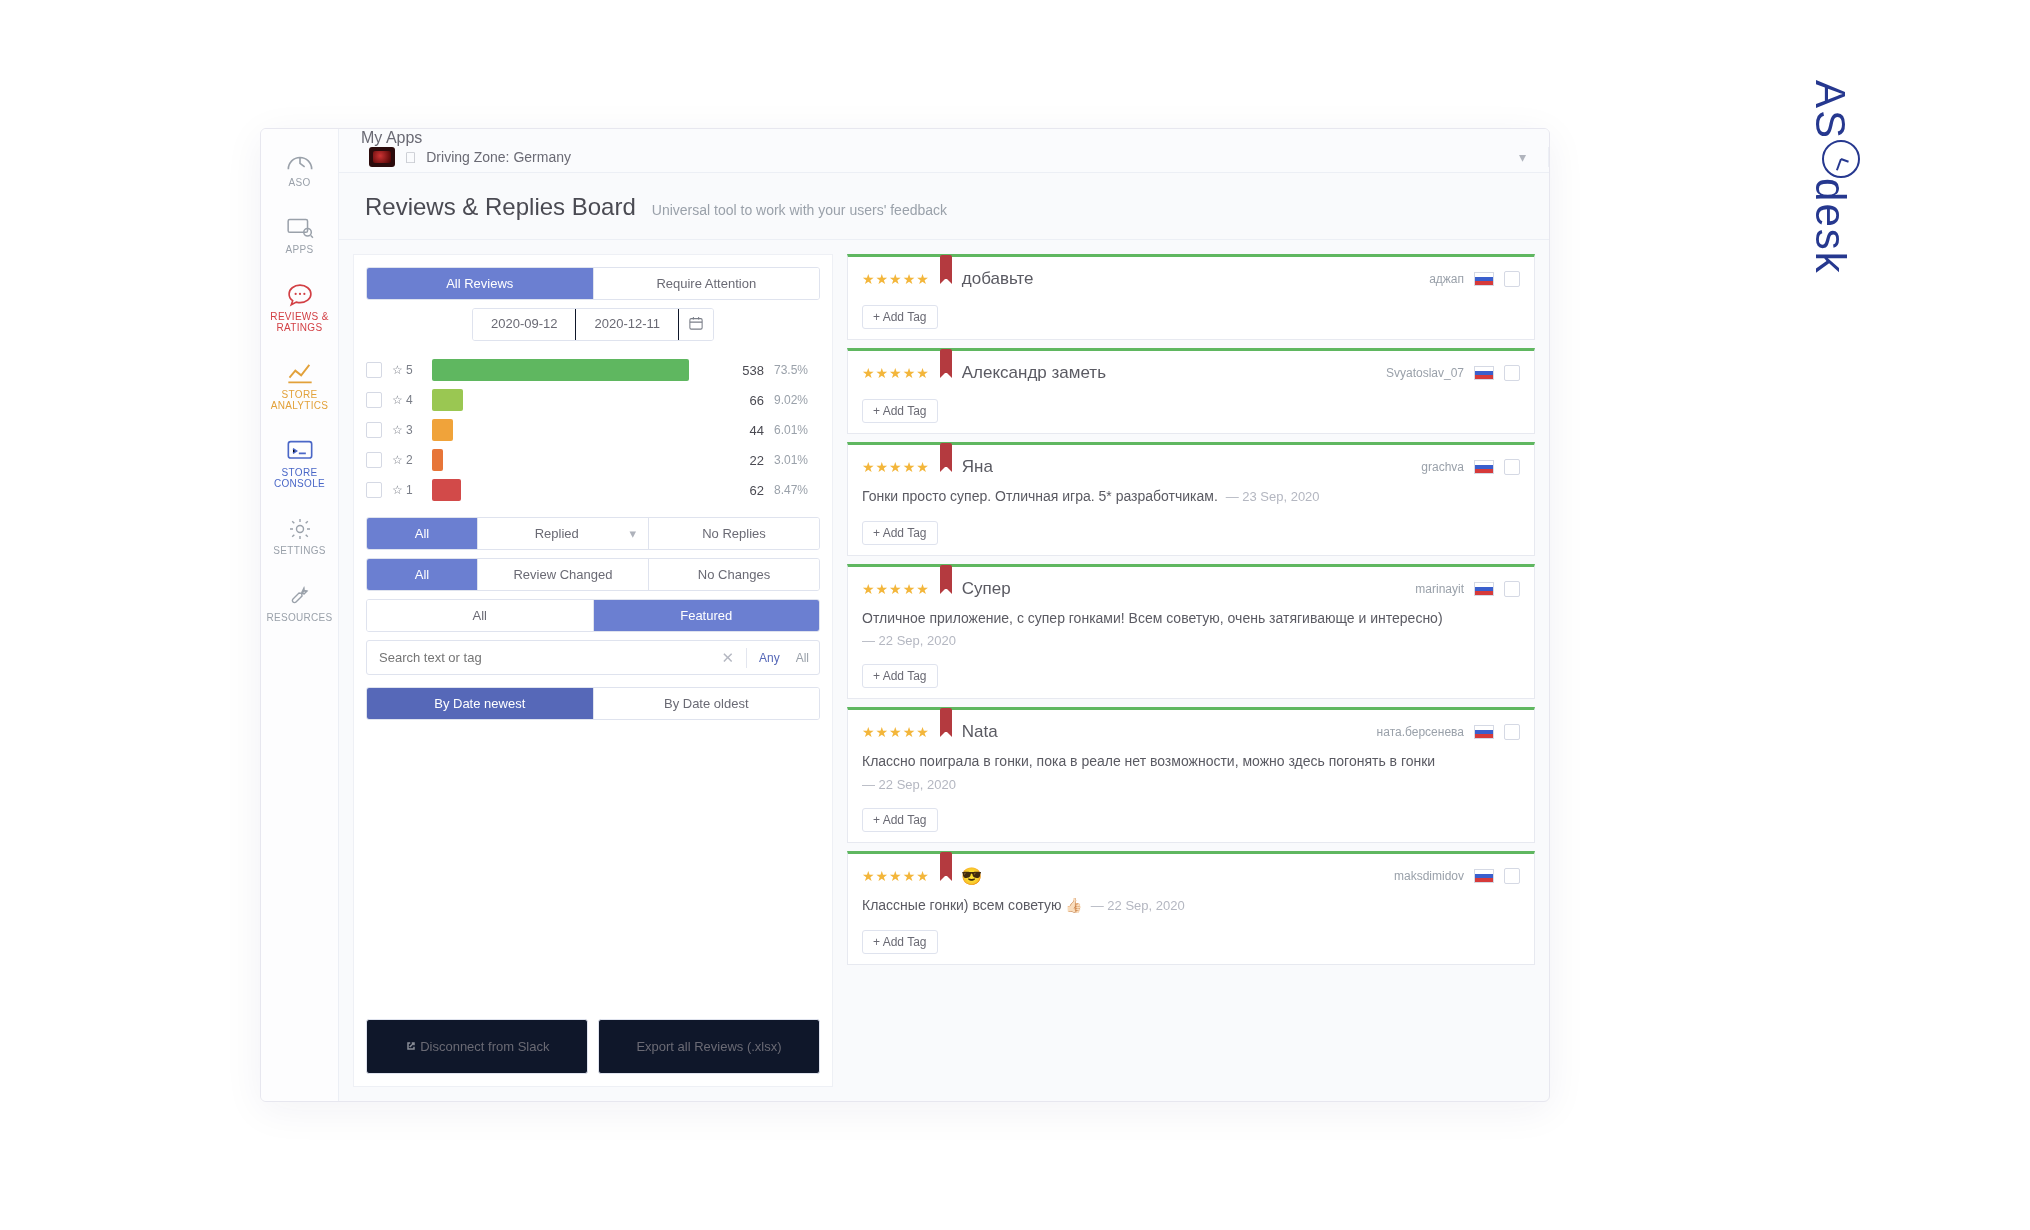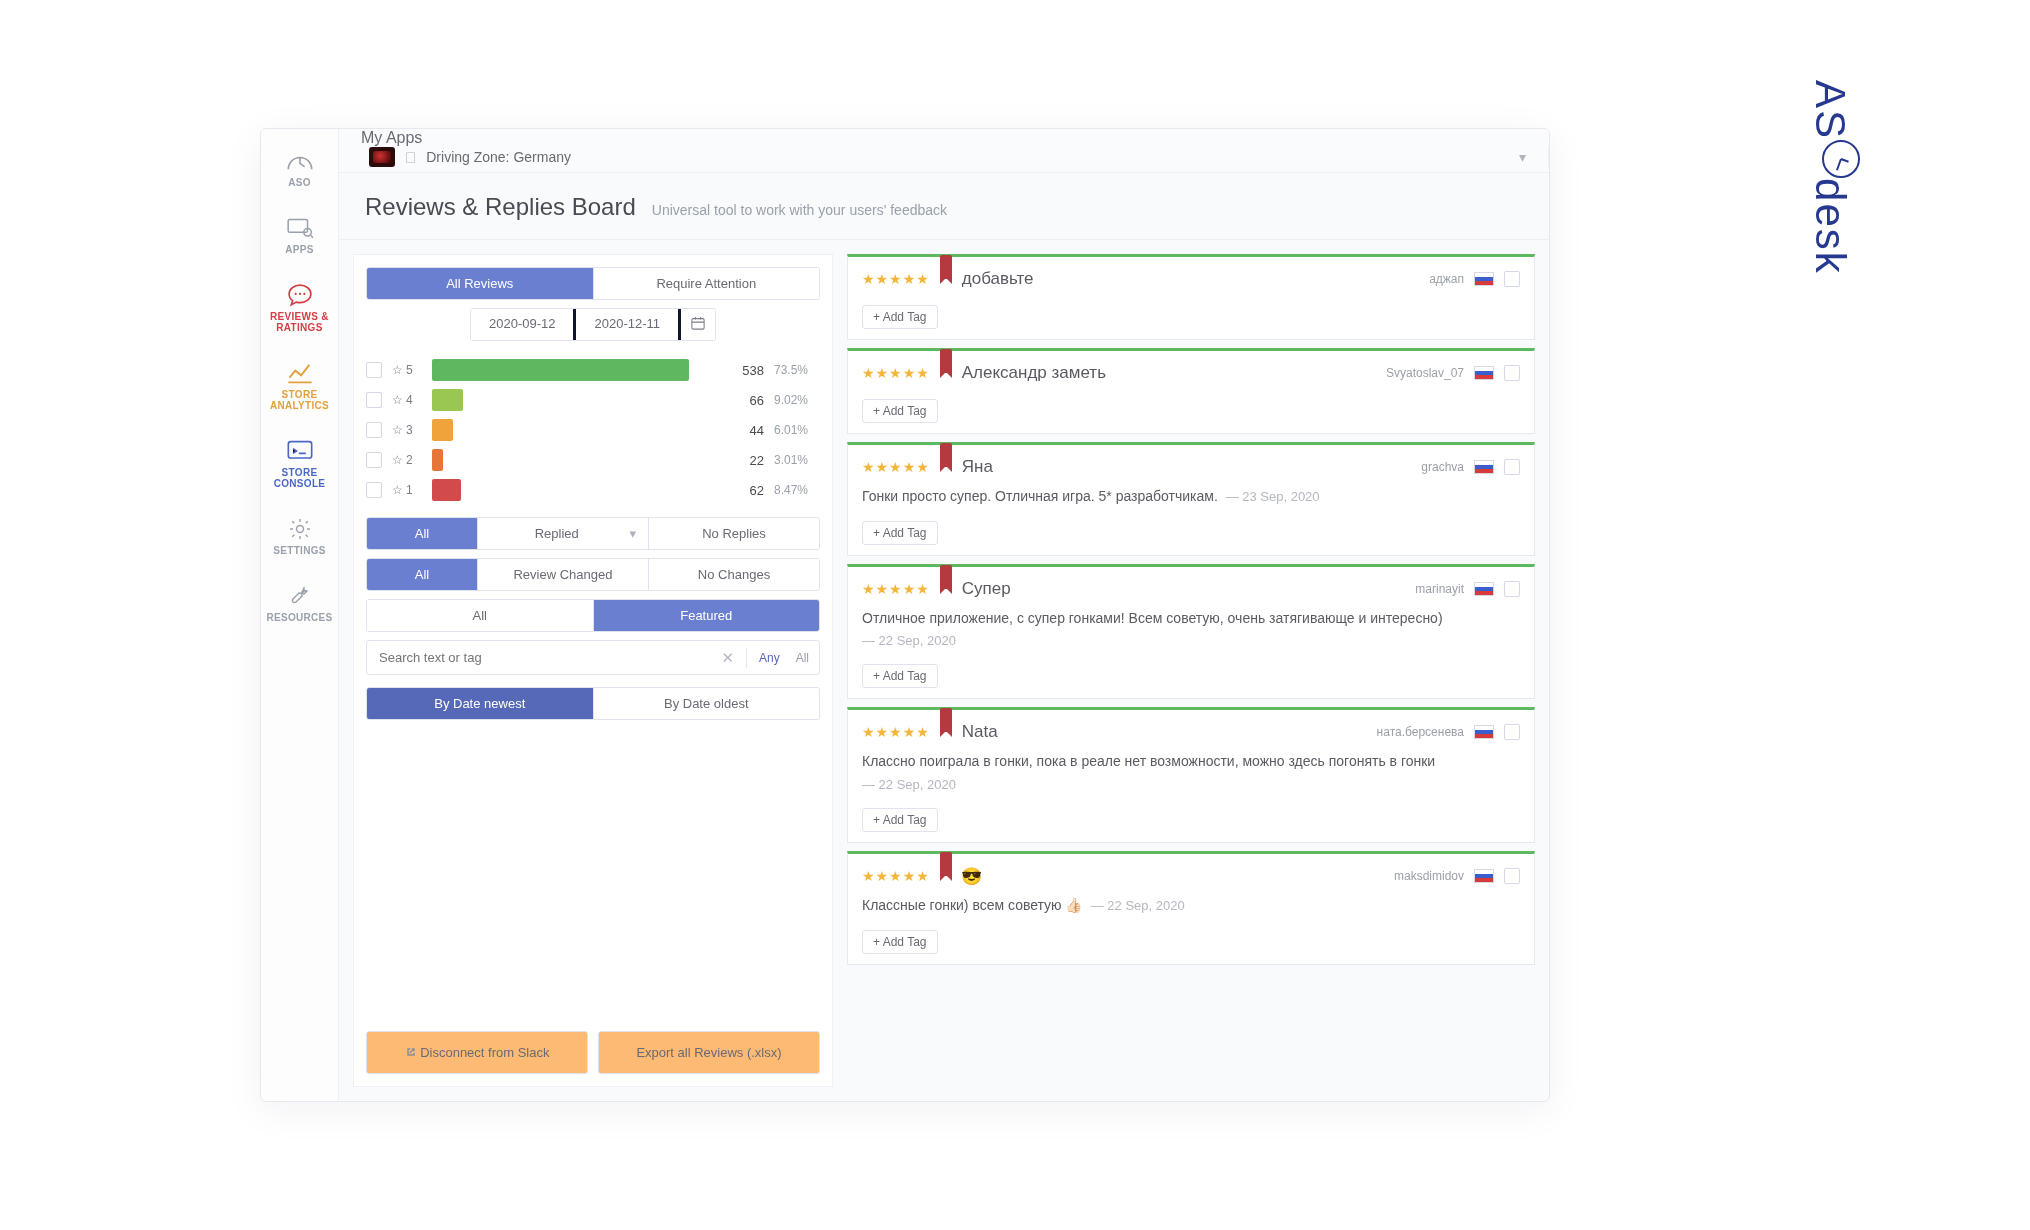--- a/index.html
+++ b/index.html
@@ -22,21 +22,21 @@
   .brand-logo .clock {
     display: inline-block; width: 38px; height: 38px; border:2px solid #26388f; border-radius:50%;
     position: relative; vertical-align: middle;
   }
   .brand-logo .clock::before { content:''; position:absolute; left:50%; top:50%; width:2px; height:12px; background:#26388f; transform-origin:top; transform:translate(-50%,0) rotate(20deg); }
   .brand-logo .clock::after { content:''; position:absolute; left:50%; top:50%; width:2px; height:8px; background:#26388f; transform-origin:top; transform:translate(-50%,0) rotate(-70deg); }
 
   
   .sidebar {
     width: 78px; background:#fdfdfe; border-right:1px solid #eceff5;
-    display:flex; flex-direction:column; align-items:center; padding-top:6px;font-weight:bold;
+    display:flex; flex-direction:column; align-items:center; padding-top:6px;
   }
   .side-item {
     width:100%; display:flex; flex-direction:column; align-items:center; gap:4px;
     padding:14px 0; font-size:10px; color:#9aa1aa; cursor:pointer;
   }
   .side-item.active { color:#d23f44; }
   .side-item.blue { color:#4a67c7; }
   .side-item .ic { width:28px; height:24px; }
   .side-item span { text-align:center; line-height:11px; font-size:10px; letter-spacing:0.3px; }
 
@@ -83,21 +83,21 @@
   }
   .seg .seg-btn:first-child{border-left:none;}
   .seg .seg-btn.active { background:#6b7fd1; color:#fff; }
   .seg .seg-btn.active-dark { background:#5668b8; color:#fff; }
   .seg .seg-btn .chev{ float:right; color:#aeb2bb; margin-right:6px;}
 
   .date-group { display:flex; justify-content:center; margin-bottom:18px; }
   .date-input {
     display:flex; border:1px solid #dfe3ee; border-radius:3px; overflow:hidden;
   }
-  .date-input div { padding:7px 18px; font-size:13px; color:#6a6a74; border-left:3px solid #0f172a; background:#fff;}
+  .date-input div { padding:7px 18px; font-size:13px; color:#6a6a74; border-left:1px solid #0f172a; background:#fff;}
   .date-input div:first-child{border-left:none;}
   .date-input .cal { padding:7px 10px; }
 
   .bars { display:flex; flex-direction:column; gap:8px; margin-bottom:16px; }
   .bar-row { display:flex; align-items:center; gap:10px; }
   .bar-row .chk { width:16px; height:16px; border:1px solid #d5d9e4; border-radius:2px; cursor:pointer;}
   .bar-row .star-lbl { width:30px; font-size:12px; color:#7a7e88; }
   .bar-row .track { flex:1; height:22px; position:relative; }
   .bar-row .fill { height:100%; border-radius:2px; }
   .bar-row .cnt { width:36px; text-align:right; font-size:13px; color:#4a4a52; }
@@ -107,22 +107,22 @@
   .search-row input { flex:1; border:none; outline:none; padding:9px 6px; font-size:13px; color:#555; }
   .search-row .x { color:#b5b8c2; cursor:pointer; padding:0 4px; font-size:15px;}
   .search-row .any, .search-row .all { font-size:12px; color:#5668b8; cursor:pointer; padding:0 4px;}
   .search-row .all{ color:#9aa1aa; }
   .search-row .sep{ width:1px; height:20px; background:#e3e6ef; }
 
   .bottom-actions {
     margin-top:auto; display:flex; gap:10px; padding-top:14px;
   }
   .btn-outline {
-    flex:1; border:1px solid #dfe3ee; background:#fdba74; color:#6a6a74; font-size:13px;
-    padding:13px 6px; text-align:center; border-radius:3px; cursor:pointer;
+    flex:1; border:1px solid #dfe3ee; background:#0f172a; color:#6a6a74; font-size:13px;
+    padding:19px 6px; text-align:center; border-radius:3px; cursor:pointer;
   }
 
   
   .card {
     border:1px solid #e7e9f0; border-top:3px solid #5fb760; background:#fff; padding:10px 14px 10px;
   }
   .card-head { display:flex; align-items:center; gap:10px; }
   .stars { color:#f3b63b; font-size:14px; letter-spacing:1px; }
   .ribbon {
     width:12px; height:24px; background:#b43a3f; border-radius:2px 2px 0 0; position:relative; top:-12px;

